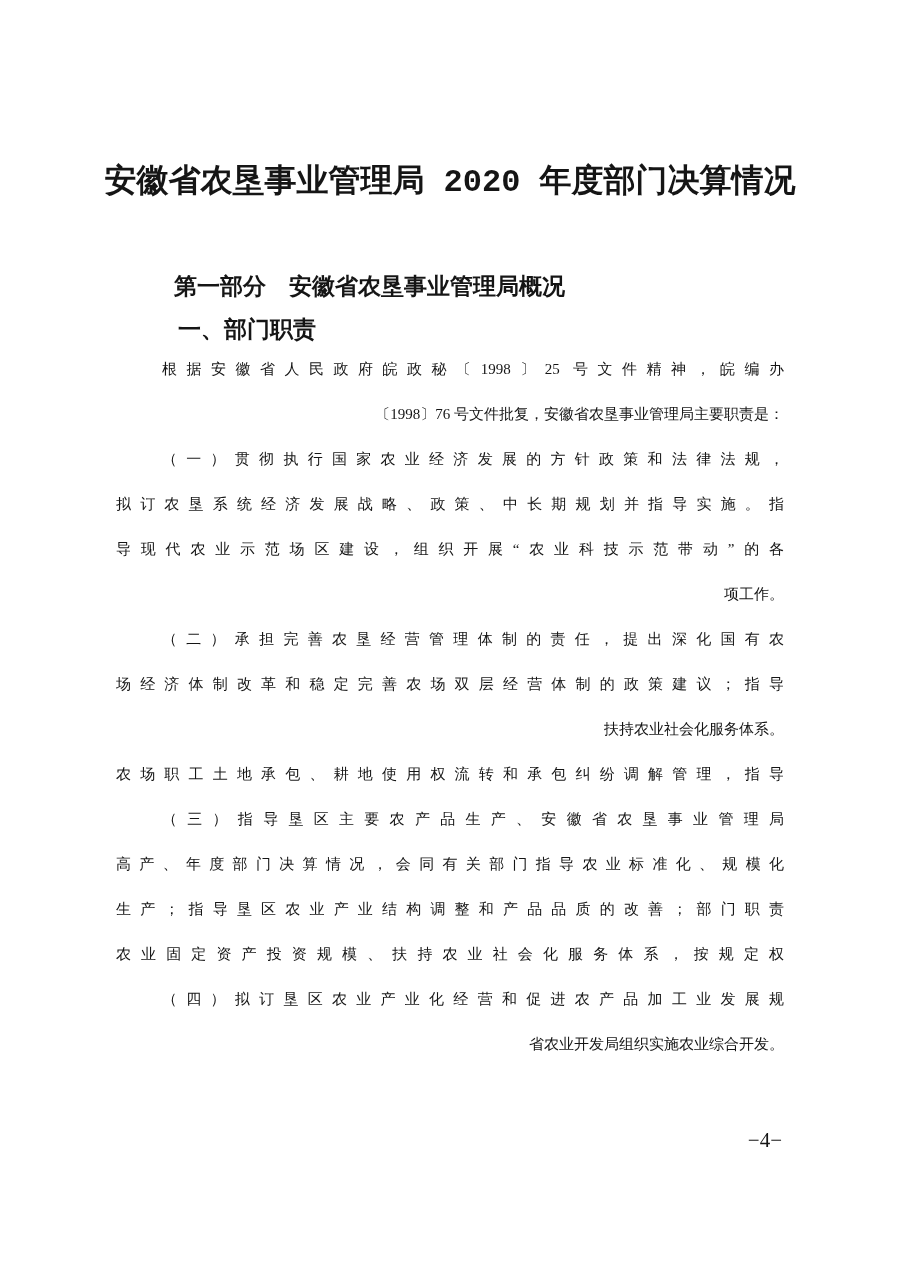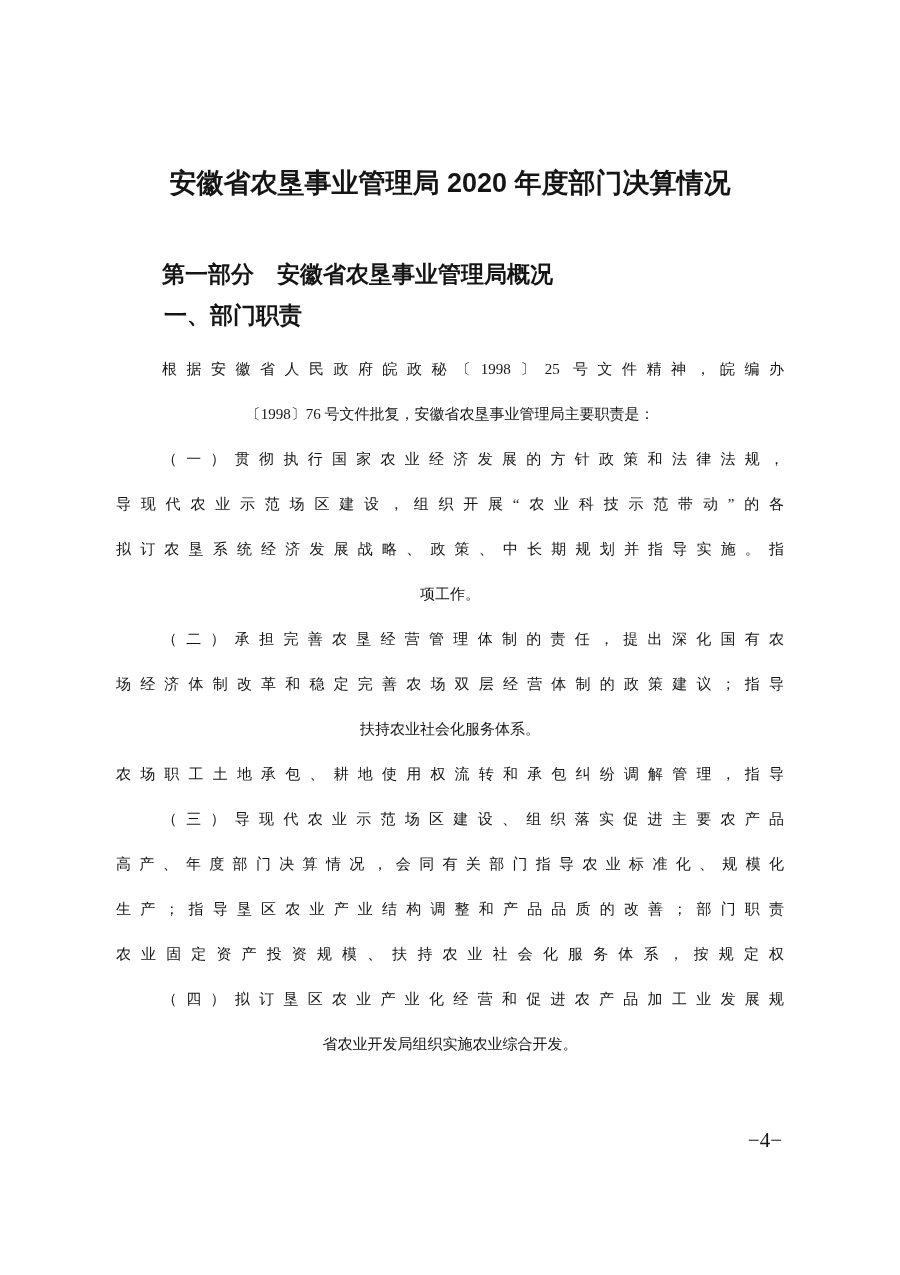--- a/index.html
+++ b/index.html
@@ -16,60 +16,60 @@
     font-family: "Liberation Serif", "DejaVu Serif", serif;
     overflow: hidden;
   }
   .doc-title {
     position: absolute;
     top: 163px;
     left: 0;
     width: 900px;
     margin: 0;
     text-align: center;
-    font-size: 27px;
+    font-size: 32px;
     line-height: 40px;
     font-weight: bold;
-    font-family: Liberation Sans, sans-serif;
+    font-family: Liberation Mono, monospace;
     white-space: nowrap;
   }
   .h-section {
     position: absolute;
     top: 252px;
     left: 162px;
-    margin: 0;
+    margin: 12px;
     font-size: 23px;
     line-height: 45px;
     font-weight: bold;
     font-family: "Liberation Sans", "DejaVu Sans", sans-serif;
     white-space: nowrap;
   }
   .h-sub {
     position: absolute;
     top: 291px;
     left: 162px;
-    margin: 2px;
+    margin: 16px;
     font-size: 23px;
     line-height: 45px;
     font-weight: bold;
     font-family: "Liberation Sans", "DejaVu Sans", sans-serif;
     white-space: nowrap;
   }
   .doc-body {
     position: absolute;
     top: 347px;
     left: 116px;
     width: 668px;
     font-size: 15px;
     line-height: 45px;
   }
   .line {
     height: 45px;
     overflow: hidden;
-    text-align: center;
+    text-align: right;
   }
   .line.full {
     text-align: justify;
     text-align-last: justify;
   }
   .line.first {
     padding-left: 46px;
   }
   .page-number {
     position: absolute;
@@ -90,30 +90,30 @@
   <h2 class="h-section">第一部分　安徽省农垦事业管理局概况</h2>
 
   <h3 class="h-sub">一、部门职责</h3>
 
   <div class="doc-body">
 
     <div class="line first full">根据安徽省人民政府皖政秘〔1998〕25 号文件精神，皖编办</div>
     <div class="line last">〔1998〕76 号文件批复，安徽省农垦事业管理局主要职责是：</div>
 
     <div class="line first full">（一）贯彻执行国家农业经济发展的方针政策和法律法规，</div>
+    <div class="line full">拟订农垦系统经济发展战略、政策、中长期规划并指导实施。指</div>
     <div class="line full">导现代农业示范场区建设，组织开展“农业科技示范带动”的各</div>
-    <div class="line full">拟订农垦系统经济发展战略、政策、中长期规划并指导实施。指</div>
     <div class="line last">项工作。</div>
 
     <div class="line first full">（二）承担完善农垦经营管理体制的责任，提出深化国有农</div>
     <div class="line full">场经济体制改革和稳定完善农场双层经营体制的政策建议；指导</div>
     <div class="line last">扶持农业社会化服务体系。</div>
     <div class="line full">农场职工土地承包、耕地使用权流转和承包纠纷调解管理，指导</div>
 
-    <div class="line first full">（三）导现代农业示范场区建设、组织落实促进主要农产品</div>
+    <div class="line first full">（三）指导垦区主要农产品生产、安徽省农垦事业管理局</div>
     <div class="line full">高产、年度部门决算情况，会同有关部门指导农业标准化、规模化</div>
     <div class="line full">生产；指导垦区农业产业结构调整和产品品质的改善；部门职责</div>
     <div class="line full">农业固定资产投资规模、扶持农业社会化服务体系，按规定权</div>
     <div class="line first full">（四）拟订垦区农业产业化经营和促进农产品加工业发展规</div>
 
     <div class="line last">省农业开发局组织实施农业综合开发。</div>
   </div>
 
   <div class="page-number">−4−</div>
 

